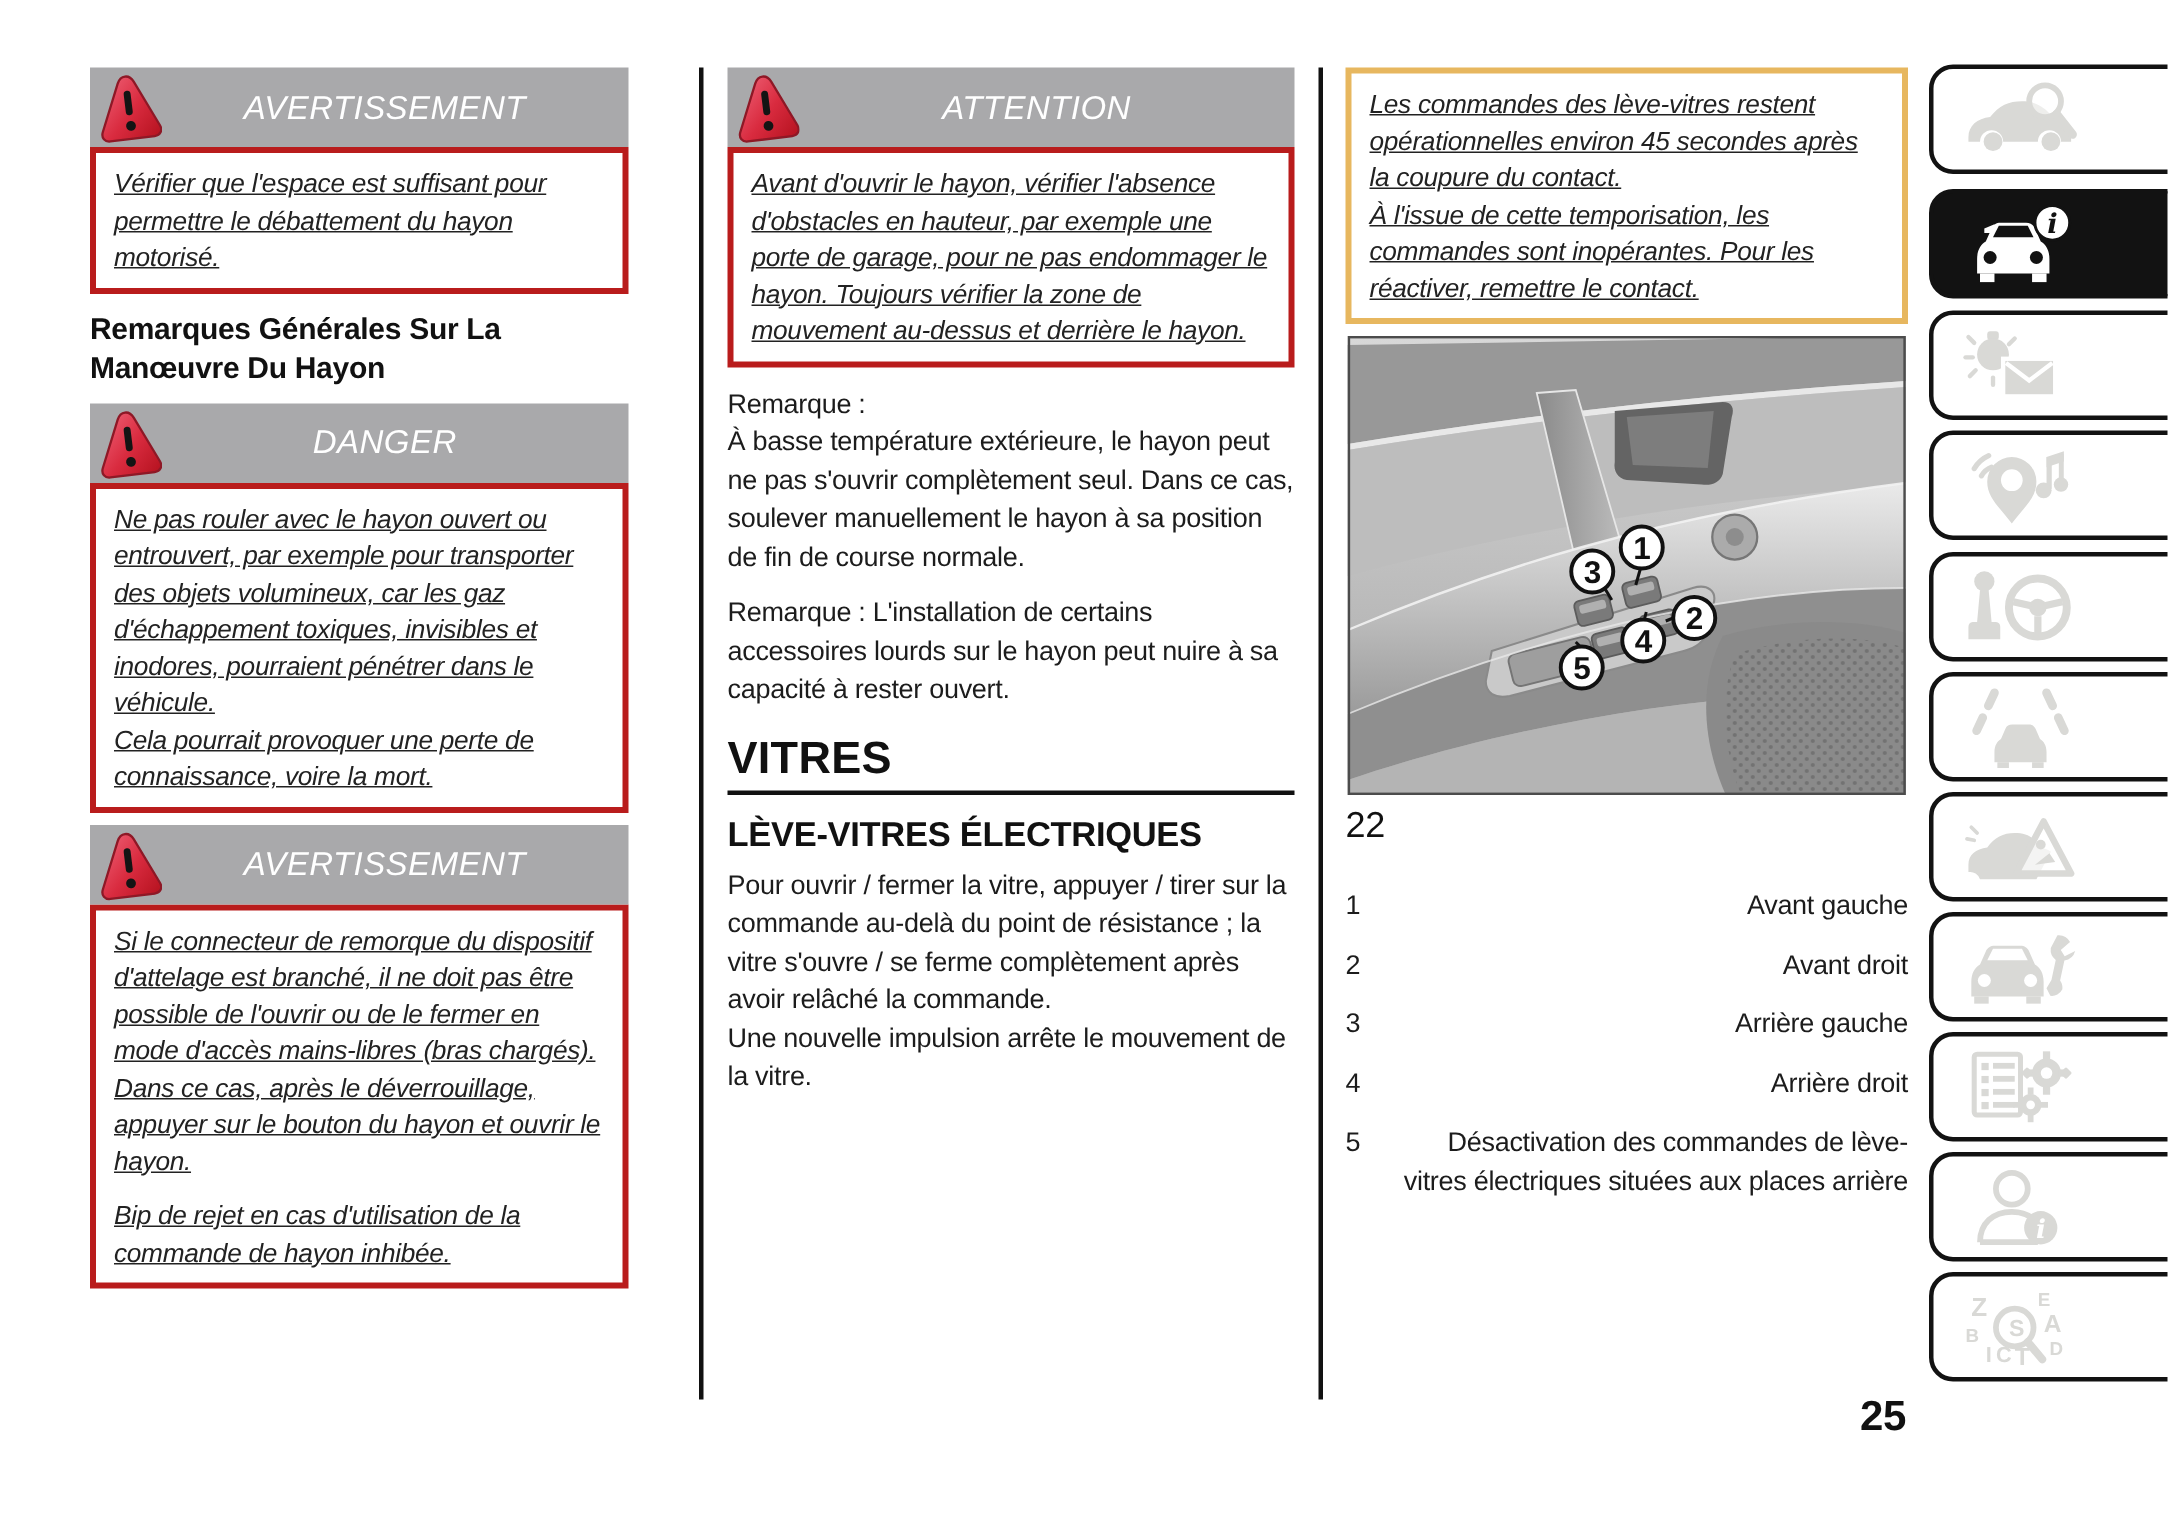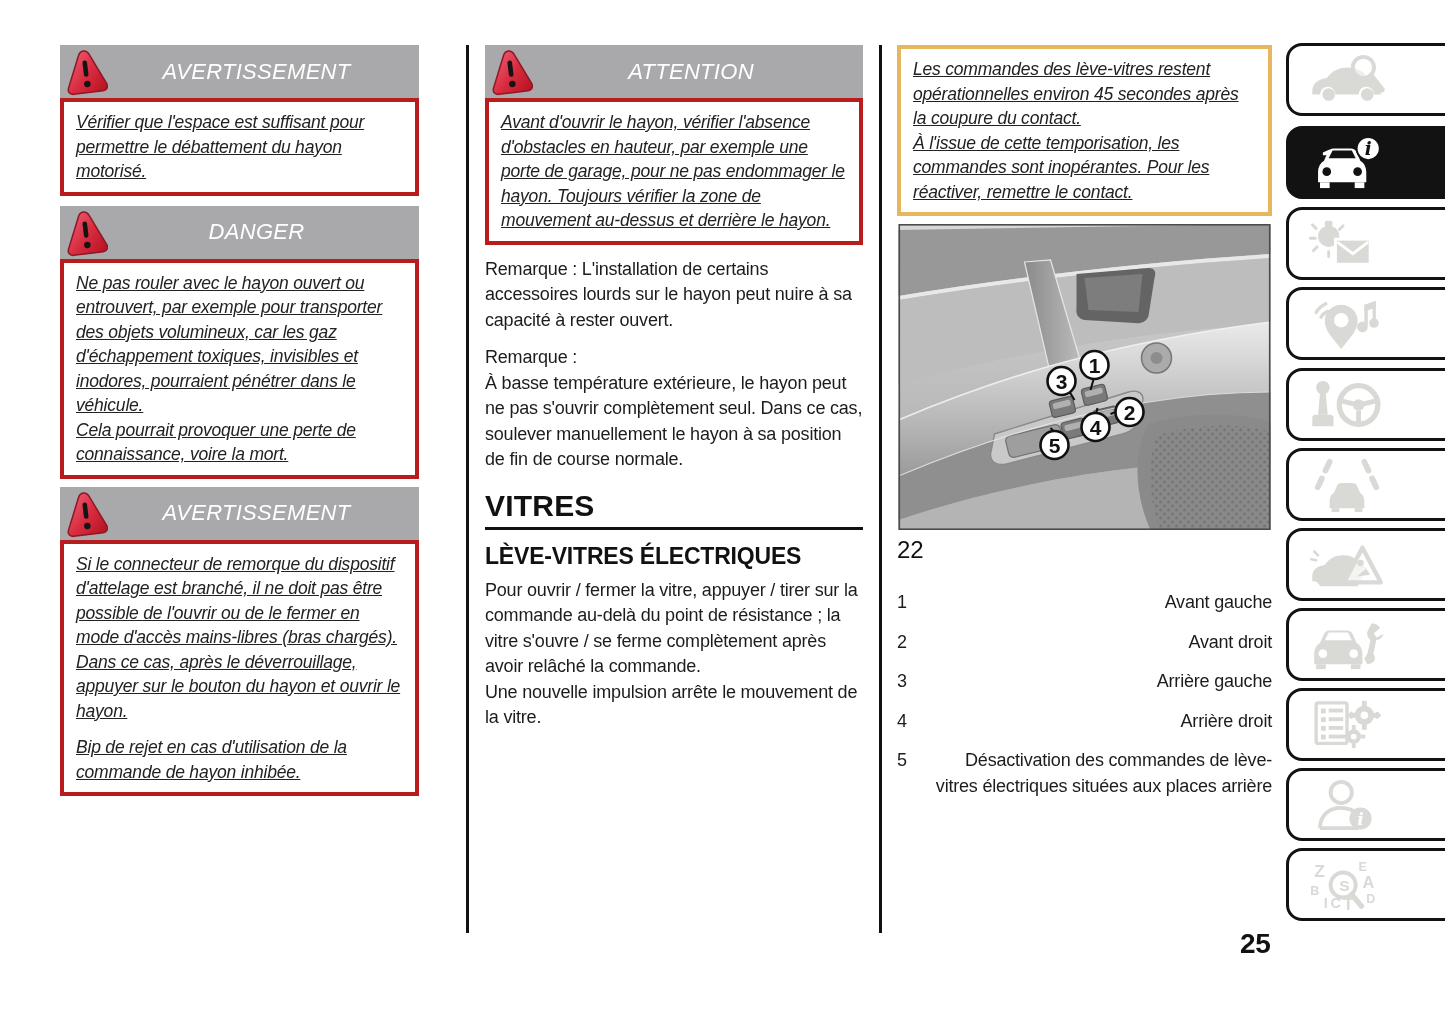--- a/index.html
+++ b/index.html
@@ -88,20 +88,21 @@
           <circle cx="22" cy="37.5" r="3.4" fill="#141414"></circle>
         </g>
       </svg>
     </span>
     <span class="bar-label">AVERTISSEMENT</span>
   </div>
   <div class="alertbox">
     <div class="pre">Vérifier que l'espace est suffisant pour permettre le débattement du hayon motorisé.</div>
   </div>
 
+  <div class="h-remarques">Remarques Générales Sur La Manœuvre Du Hayon</div>
 
   <div class="warnbar" style="margin-top:10px">
     <span class="tri">
       <svg width="44" height="48" viewBox="0 0 44 50">
         <g transform="rotate(-7 22 26)">
           <path d="M22,3 C24.5,3 26.5,4.8 27.6,7.2 L42,39.5 C43.6,43.3 41.4,46.5 37.5,46.5 L6.5,46.5 C2.6,46.5 0.4,43.3 2,39.5 L16.4,7.2 C17.5,4.8 19.5,3 22,3 Z" fill="url(#gradRed)" stroke="#8e1826" stroke-width="1.6"></path>
           <rect x="19.6" y="13" width="4.8" height="17" rx="2.4" fill="#141414"></rect>
           <circle cx="22" cy="37.5" r="3.4" fill="#141414"></circle>
         </g>
       </svg>
@@ -144,23 +145,23 @@
           <circle cx="22" cy="37.5" r="3.4" fill="#141414"></circle>
         </g>
       </svg>
     </span>
     <span class="bar-label">ATTENTION</span>
   </div>
   <div class="alertbox">
     <div class="pre">Avant d'ouvrir le hayon, vérifier l'absence d'obstacles en hauteur, par exemple une porte de garage, pour ne pas endommager le hayon. Toujours vérifier la zone de mouvement au-dessus et derrière le hayon.</div>
   </div>
 
-  <div class="para">Remarque : L'installation de certains accessoires lourds sur le hayon peut nuire à sa capacité à rester ouvert.</div>
   <div class="para">Remarque :
 À basse température extérieure, le hayon peut ne pas s'ouvrir complètement seul. Dans ce cas, soulever manuellement le hayon à sa position de fin de course normale.</div>
+  <div class="para">Remarque : L'installation de certains accessoires lourds sur le hayon peut nuire à sa capacité à rester ouvert.</div>
 
   <div class="section-title">VITRES</div>
   <div class="subsection-title">LÈVE-VITRES ÉLECTRIQUES</div>
   <div class="para" style="margin-top:8px">Pour ouvrir / fermer la vitre, appuyer / tirer sur la commande au-delà du point de résistance ; la vitre s'ouvre / se ferme complètement après avoir relâché la commande.
 Une nouvelle impulsion arrête le mouvement de la vitre.</div>
 </div>
 
 <div class="vdivider" id="divider2"></div>
 
 <div class="col" id="col3">

